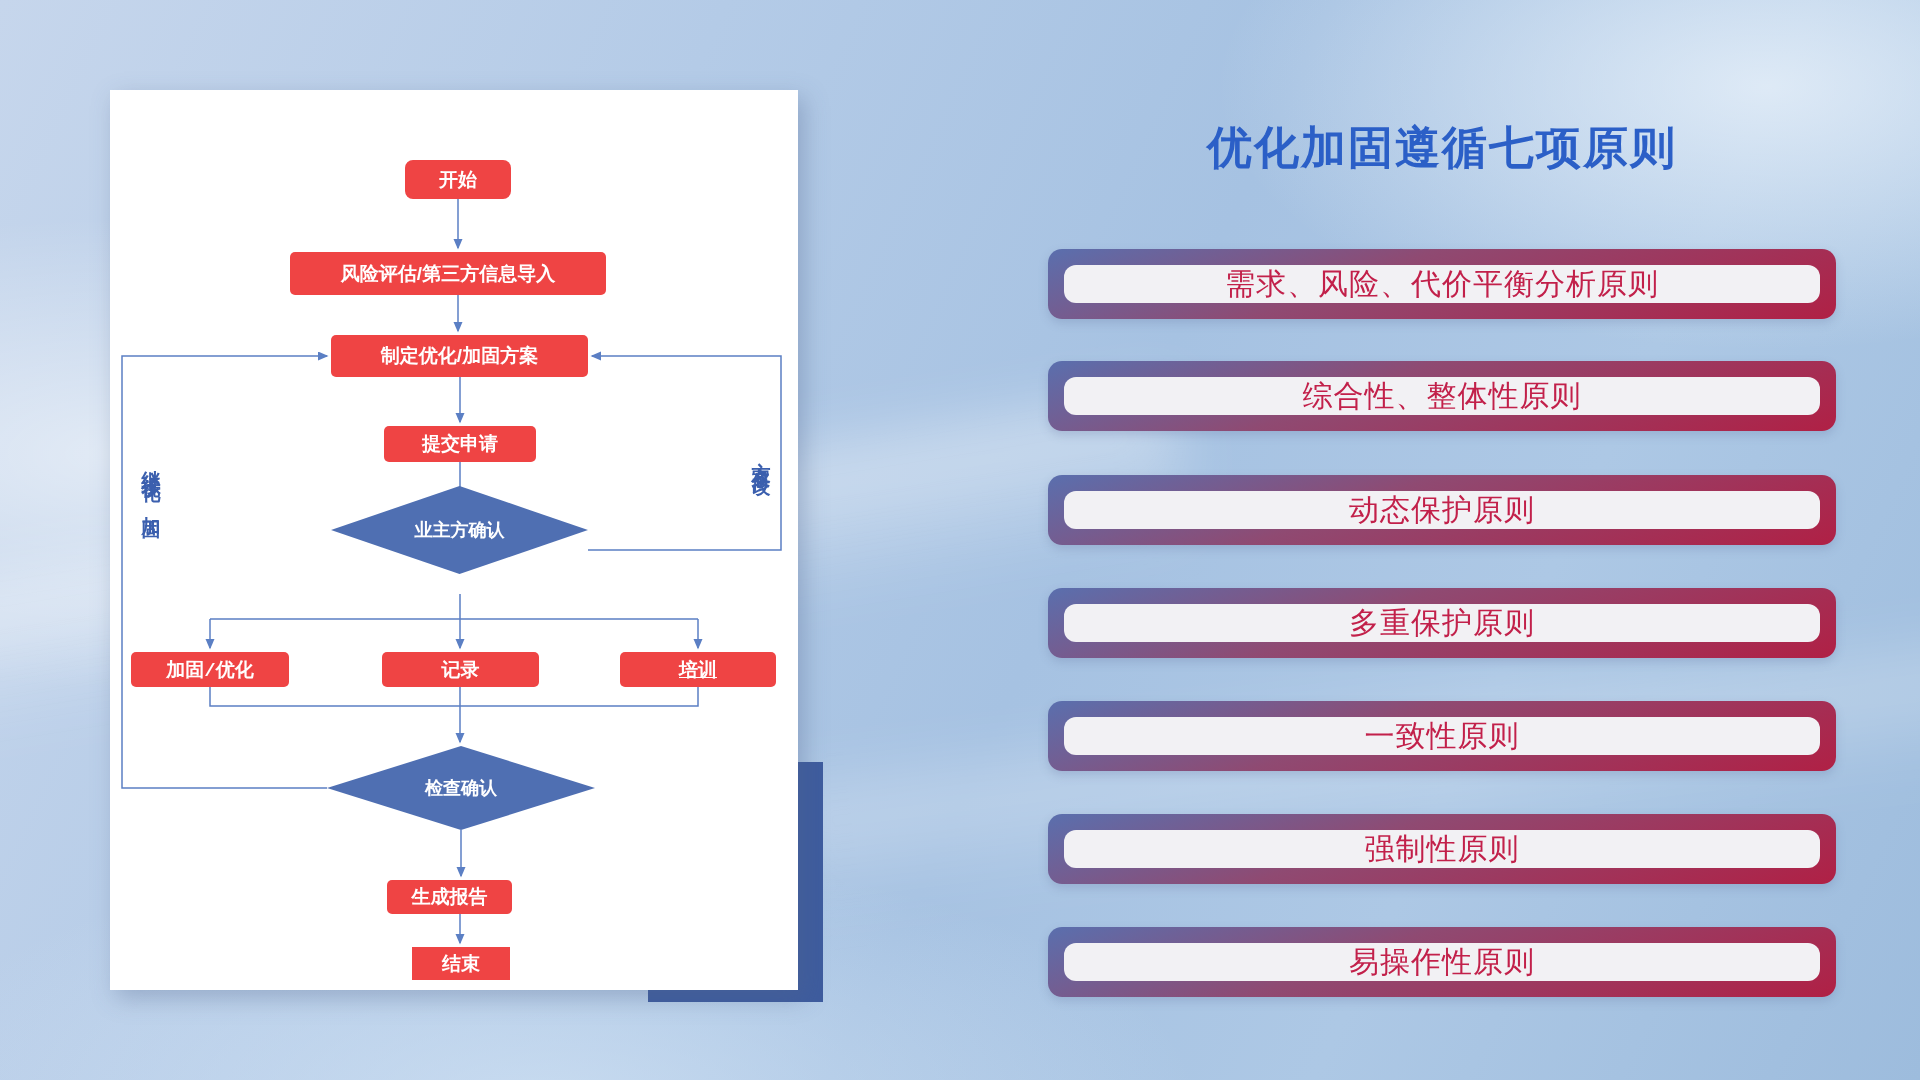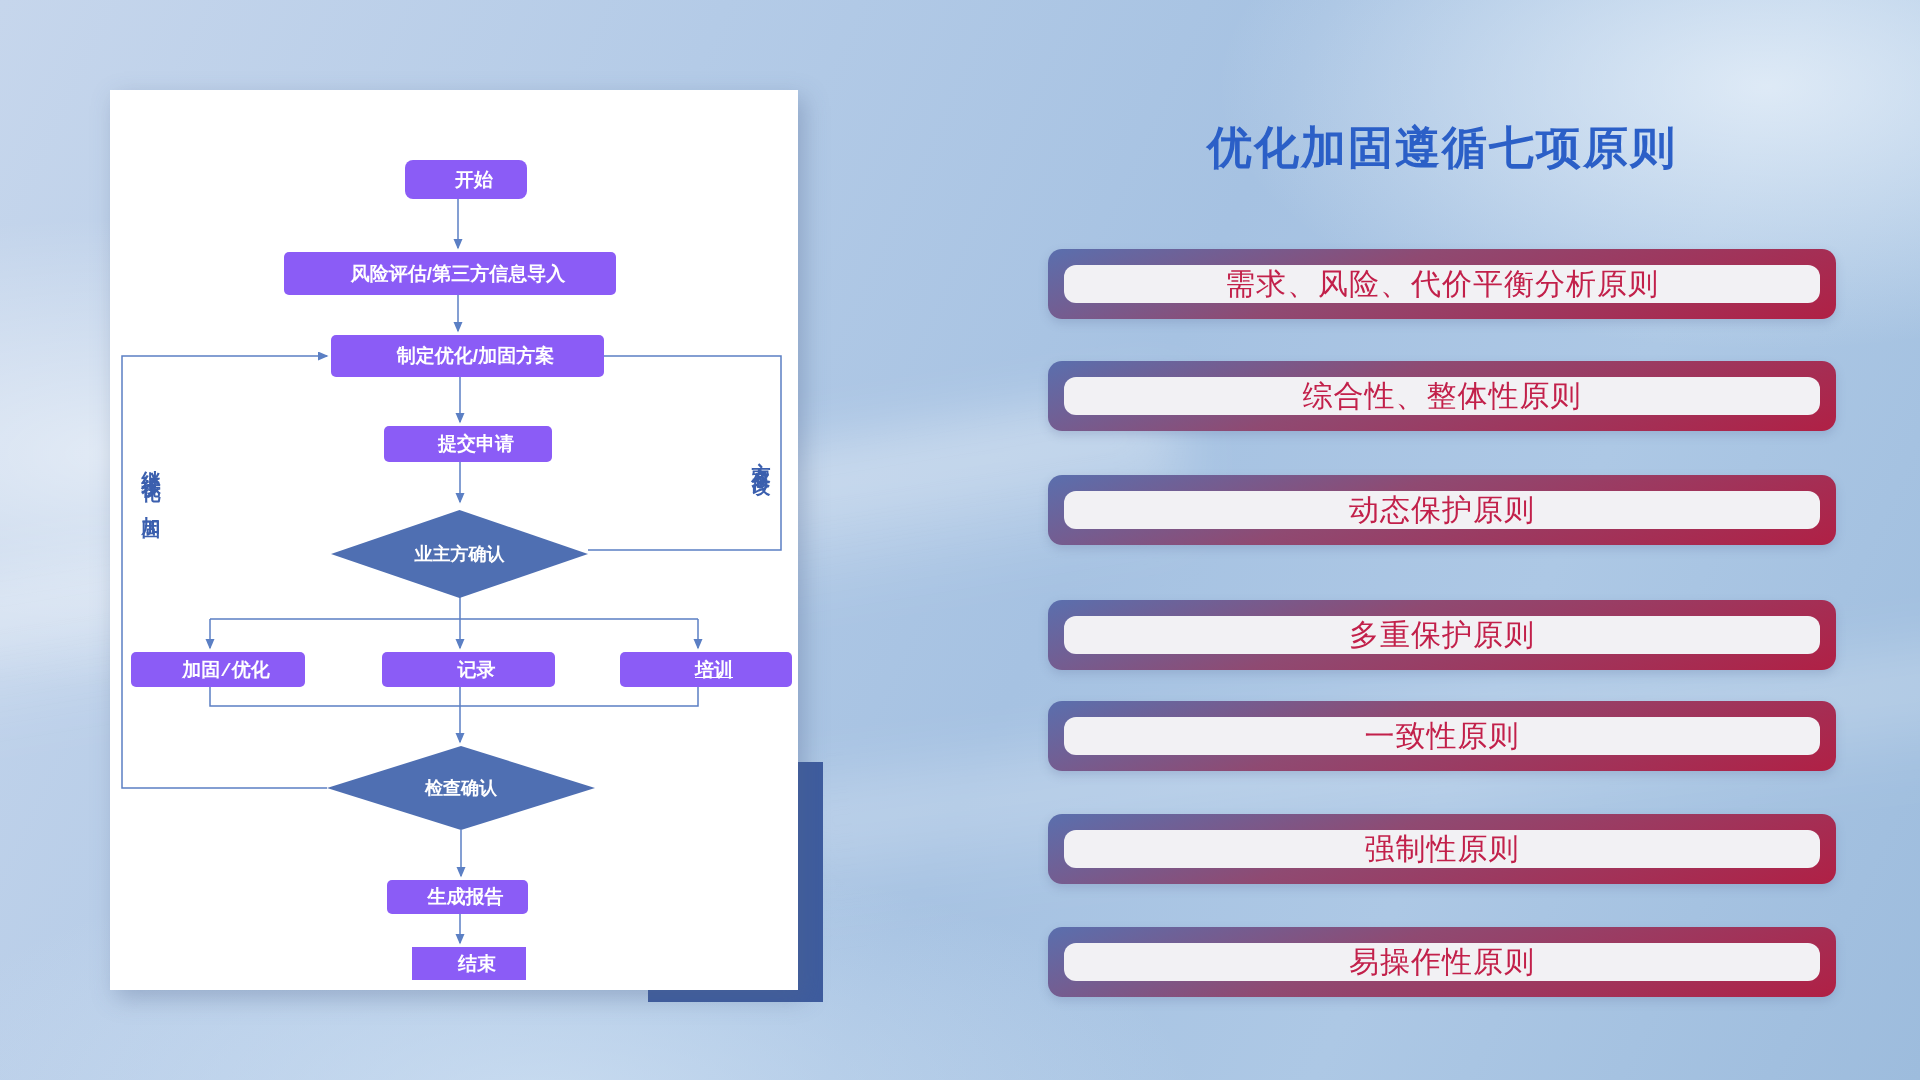--- a/index.html
+++ b/index.html
@@ -31,25 +31,24 @@
     position:absolute; left:648px; top:762px; width:175px; height:240px;
     background:#3e5c9e;
   }
   .card {
     position:absolute; left:110px; top:90px; width:688px; height:900px;
     background:#ffffff;
     box-shadow:6px 8px 22px rgba(80,100,140,0.35);
   }
   .flow-svg { position:absolute; left:0; top:0; }
   .fnode {
-    position:absolute; background:#8b5cf6; color:#ffffff;
+    position:absolute; background:#ef4444; color:#ffffff;
     display:flex; align-items:center; justify-content:center;
     font-weight:bold; font-size:19px; border-radius:5px;
     white-space:nowrap;
-    padding-left:16px;
   }
   .fdiamond {
     position:absolute; background:#4f6fb2; color:#ffffff;
     display:flex; align-items:center; justify-content:center;
     font-weight:bold; font-size:18px;
     clip-path:polygon(50% 0, 100% 50%, 50% 100%, 0 50%);
   }
   .vlabel {
     position:absolute; color:#3b5fae; font-weight:bold; font-size:19px;
     writing-mode:vertical-rl; text-orientation:upright; letter-spacing:5px;
@@ -105,27 +104,27 @@
       <path d="M350,616 L350,652" marker-end="url(#arr)"></path>
       <path d="M351,740 L351,786" marker-end="url(#arr)"></path>
       <path d="M350,824 L350,853" marker-end="url(#arr)"></path>
       <path d="M478,460 L671,460 L671,266 L482,266" marker-end="url(#arr)"></path>
       <path d="M217,698 L12,698 L12,266 L217,266" marker-end="url(#arr)"></path>
     </g>
   </svg>
 
   <div class="fnode" style="left:295px; top:70px; width:106px; height:39px; border-radius:8px;">开始</div>
 
-  <div class="fnode" style="left:174px; top:162px; width:316px; height:43px;">风险评估/第三方信息导入</div>
+  <div class="fnode" style="left:180px; top:162px; width:316px; height:43px;">风险评估/第三方信息导入</div>
 
   <div class="fnode" style="left:221px; top:245px; width:257px; height:42px;">制定优化/加固方案</div>
 
   <div class="fnode" style="left:274px; top:336px; width:152px; height:36px;">提交申请</div>
 
-  <div class="fdiamond" style="left:221px; top:420px; width:257px; height:88px;font-family:Liberation Serif, serif;">业主方确认</div>
+  <div class="fdiamond" style="left:221px; top:396px; width:257px; height:88px;font-family:Liberation Serif, serif;">业主方确认</div>
 
   <div class="fnode" style="left:21px; top:562px; width:158px; height:35px;font-family:Liberation Mono, monospace;">加固/优化</div>
 
   <div class="fnode" style="left:272px; top:562px; width:157px; height:35px;">记录</div>
 
   <div class="fnode" style="left:510px; top:562px; width:156px; height:35px;text-decoration:underline;">培训</div>
 
   <div class="fdiamond" style="left:217px; top:656px; width:268px; height:84px;">检查确认</div>
 
   <div class="fnode" style="left:277px; top:790px; width:125px; height:34px;">生成报告</div>
@@ -151,21 +150,21 @@
       <span>综合性、整体性原则</span>
     </div>
 </div>
 
 <div class="principle" style="top:475px;">
   <div class="principle-inner">
       <span>动态保护原则</span>
     </div>
 </div>
 
-<div class="principle" style="top:588px;margin-top:12px;">
+<div class="principle" style="top:588px;">
   <div class="principle-inner">
       <span>多重保护原则</span>
     </div>
 </div>
 
 <div class="principle" style="top:701px;">
   <div class="principle-inner">
       <span>一致性原则</span>
     </div>
 </div>

